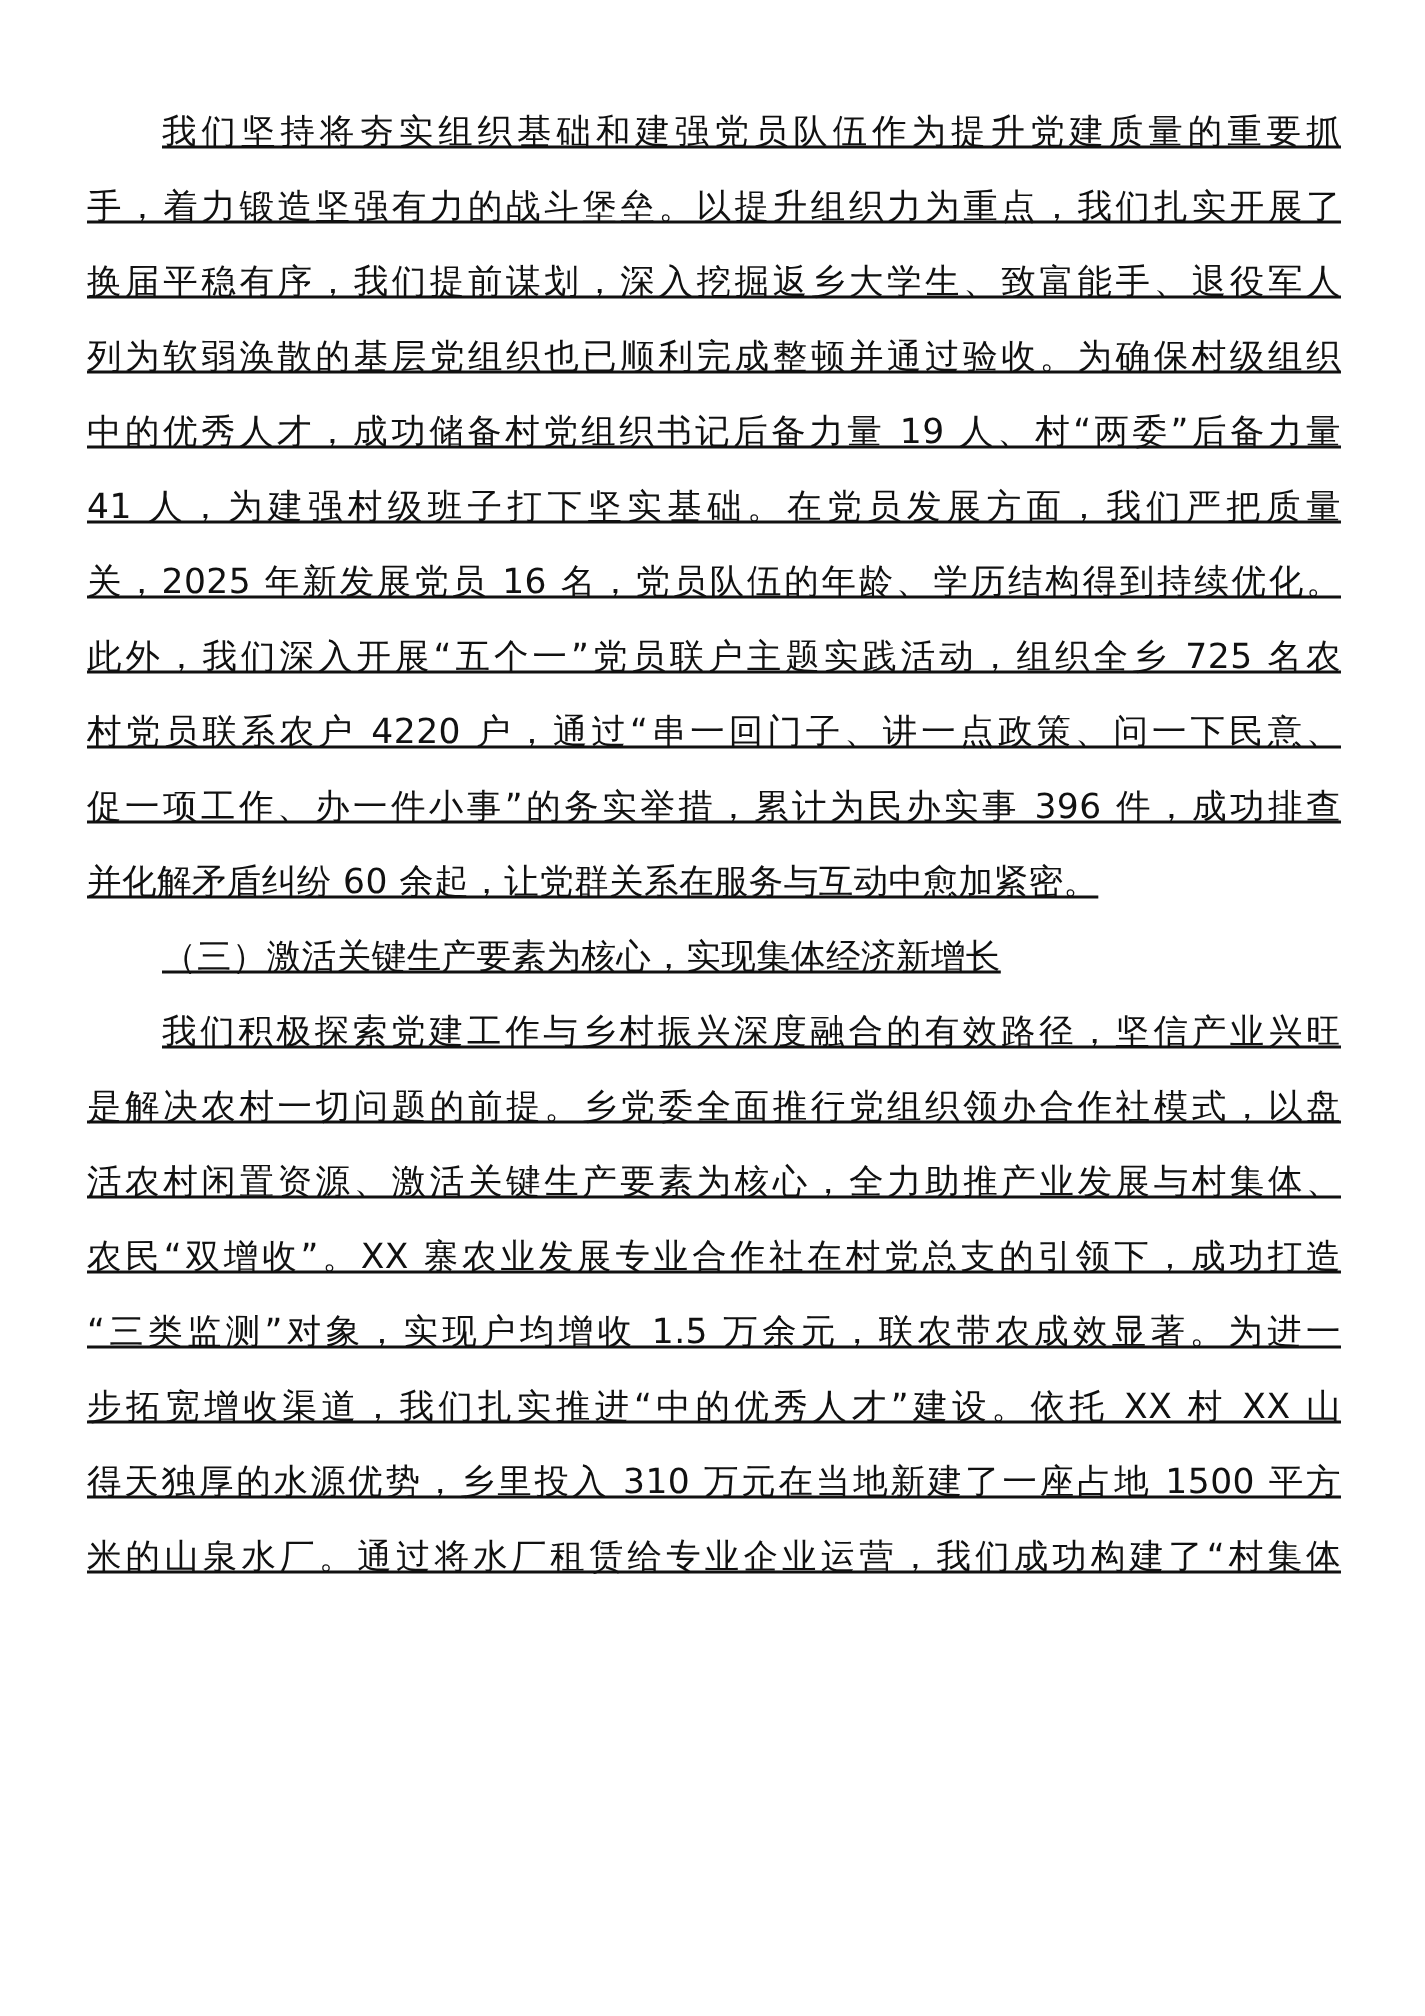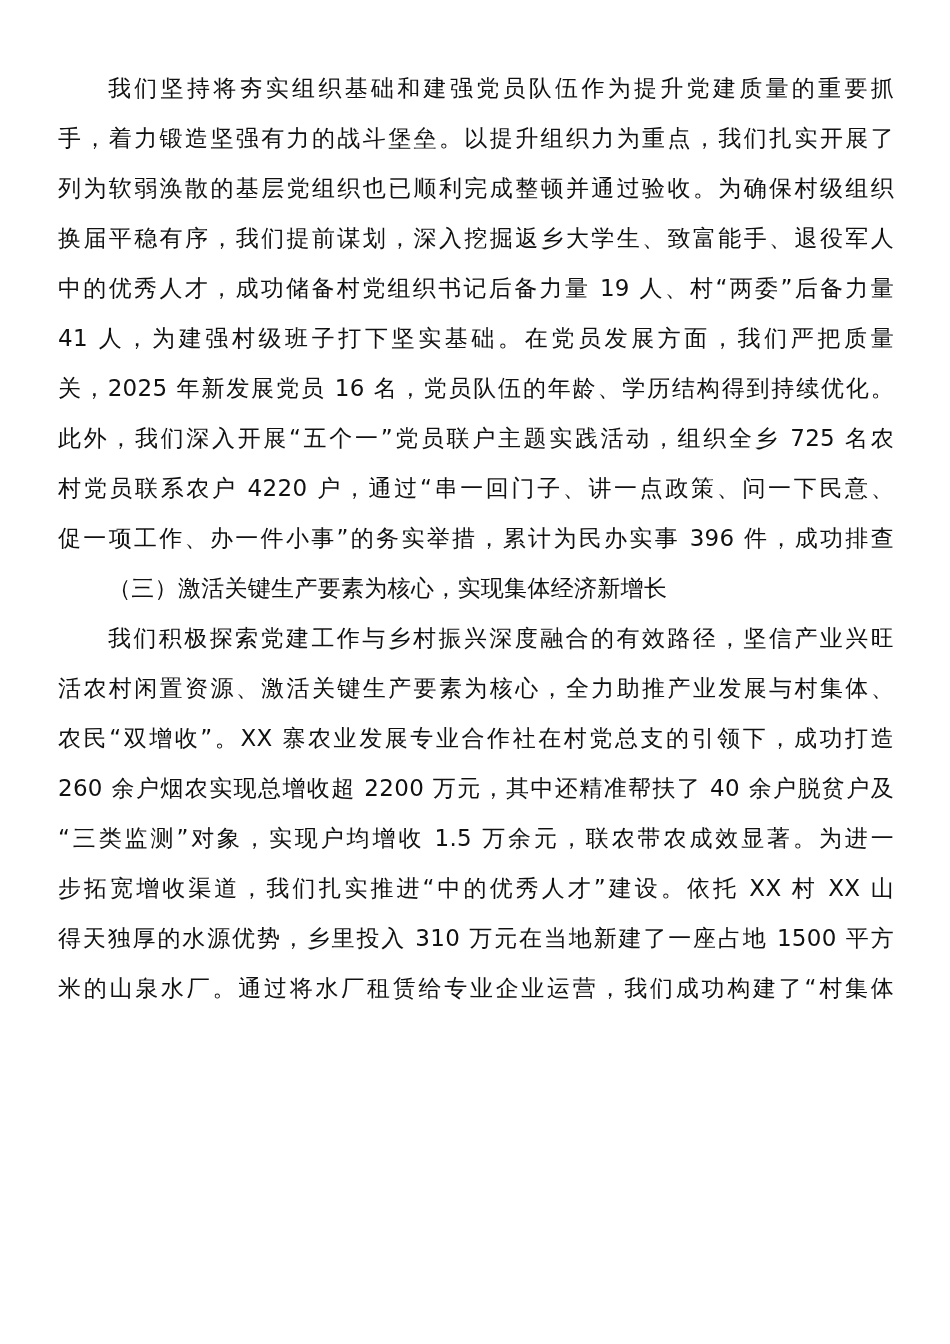--- a/index.html
+++ b/index.html
@@ -6,48 +6,50 @@
   body { width: 950px; height: 1344px; overflow: hidden; position: relative; }
   .page {
     position: absolute; left: 58px; top: 63px; width: 836px;
     font-family: "DejaVu Sans", "Liberation Sans", sans-serif;
     font-size: 23px; color: #111111;
   }
   .line {
     height: 50px; line-height: 50px; white-space: nowrap;
     text-align: justify; text-align-last: justify;
     letter-spacing: 0.3px;
+    text-decoration: underline;
   }
   .line.last { text-align-last: left; }
   .line.indent { padding-left: 50px; }
   .line.heading { padding-left: 50px; text-align-last: left; }
 </style>
 </head>
 <body>
 
 <div class="page">
 
   <div>
     <div class="line indent">我们坚持将夯实组织基础和建强党员队伍作为提升党建质量的重要抓</div>
     <div class="line">手，着力锻造坚强有力的战斗堡垒。以提升组织力为重点，我们扎实开展了</div>
+    <div class="line">换届平稳有序，我们提前谋划，深入挖掘返乡大学生、致富能手、退役军人</div>
     <div class="line">列为软弱涣散的基层党组织也已顺利完成整顿并通过验收。为确保村级组织</div>
-    <div class="line">换届平稳有序，我们提前谋划，深入挖掘返乡大学生、致富能手、退役军人</div>
     <div class="line">中的优秀人才，成功储备村党组织书记后备力量 19 人、村“两委”后备力量</div>
     <div class="line">41 人，为建强村级班子打下坚实基础。在党员发展方面，我们严把质量</div>
     <div class="line">关，2025 年新发展党员 16 名，党员队伍的年龄、学历结构得到持续优化。</div>
     <div class="line">此外，我们深入开展“五个一”党员联户主题实践活动，组织全乡 725 名农</div>
     <div class="line">村党员联系农户 4220 户，通过“串一回门子、讲一点政策、问一下民意、</div>
     <div class="line">促一项工作、办一件小事”的务实举措，累计为民办实事 396 件，成功排查</div>
+    <div class="line last">并化解矛盾纠纷 60 余起，让党群关系在服务与互动中愈加紧密。</div>
   </div>
 
   <div class="line heading">（三）激活关键生产要素为核心，实现集体经济新增长</div>
 
   <div>
     <div class="line indent">我们积极探索党建工作与乡村振兴深度融合的有效路径，坚信产业兴旺</div>
+    <div class="line">是解决农村一切问题的前提。乡党委全面推行党组织领办合作社模式，以盘</div>
     <div class="line">活农村闲置资源、激活关键生产要素为核心，全力助推产业发展与村集体、</div>
     <div class="line">农民“双增收”。XX 寨农业发展专业合作社在村党总支的引领下，成功打造</div>
-    <div class="line">260 余户烟农实现总增收超 2200 万元，其中还精准帮扶了 40 余户脱贫户及</div>
     <div class="line">“三类监测”对象，实现户均增收 1.5 万余元，联农带农成效显著。为进一</div>
     <div class="line">步拓宽增收渠道，我们扎实推进“中的优秀人才”建设。依托 XX 村 XX 山</div>
     <div class="line">得天独厚的水源优势，乡里投入 310 万元在当地新建了一座占地 1500 平方</div>
     <div class="line">米的山泉水厂。通过将水厂租赁给专业企业运营，我们成功构建了“村集体</div>
   </div>
 </div>
 
 </body></html>

